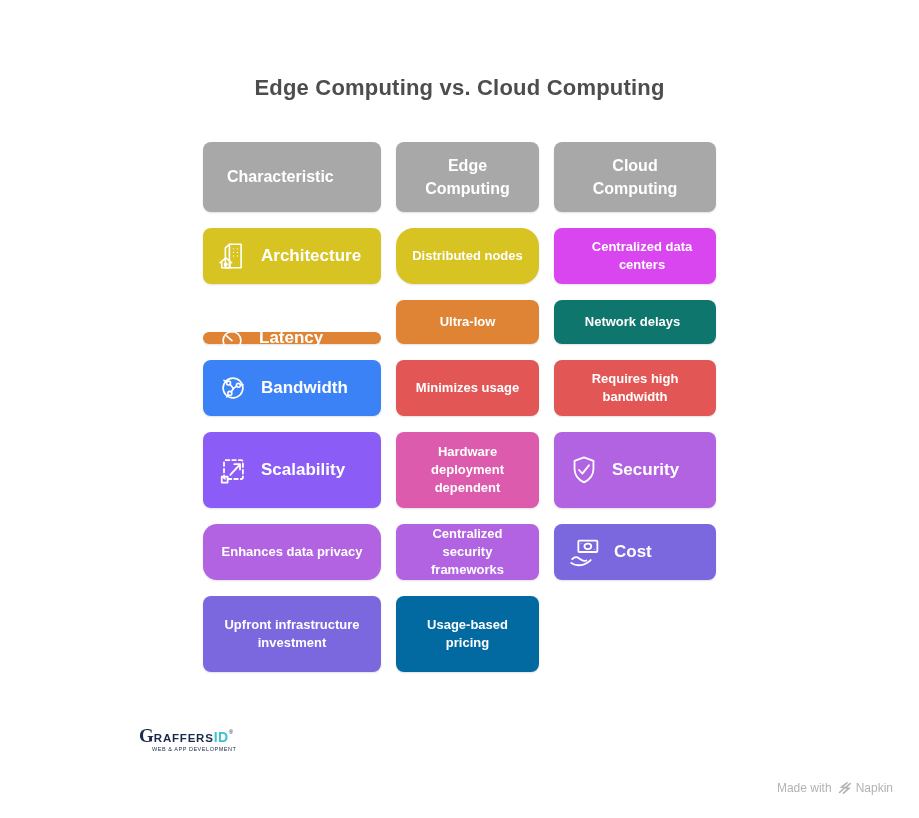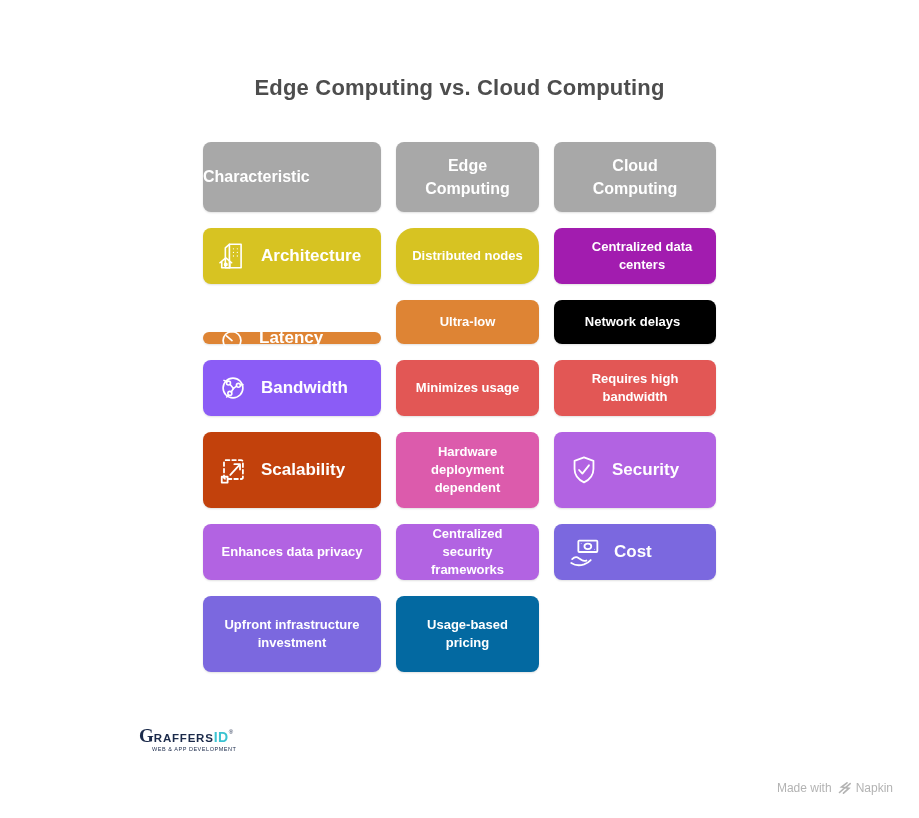--- a/index.html
+++ b/index.html
@@ -47,21 +47,21 @@
   }
   .header-card {
     font-size: 16px;
     font-weight: bold;
     line-height: 1.45;
     padding: 0 22px;
   }
   .header-card.first {
     justify-content: flex-start;
     text-align: left;
-    padding: 0 0;
+    padding: 0 24px;
   }
   .char-card {
     justify-content: flex-start;
     text-align: left;
     padding: 0 12px;
     gap: 10px;
     font-size: 17px;
     font-weight: bold;
   }
   .char-card .icon {
@@ -158,57 +158,57 @@
           <circle cx="20.5" cy="20" r="0.7" fill="#fff" stroke="none"></circle>
           <circle cx="24.8" cy="20" r="0.7" fill="#fff" stroke="none"></circle>
           <path d="M7.5 27 v6 h9 v-6"></path>
           <path d="M5.5 27.5 L12 22 L18.5 27.5"></path>
           <circle cx="12" cy="29.5" r="1.4"></circle>
         </svg>
       </span>
       <span>Architecture</span>
     </div>
     <div class="card value-card" style="background-color: rgb(215, 195, 34); border-radius: 18px;">Distributed nodes</div>
-    <div class="card value-card" style="background-color: #a21caf; padding-left: 27px;">Centralized data centers</div>
+    <div class="card value-card" style="background-color: #d946ef; padding-left: 27px;">Centralized data centers</div>
 
     <div class="card char-card" style="background-color: rgb(222, 132, 52); margin-top: 32px;">
       <span class="icon">
         <svg width="34" height="34" viewBox="0 0 40 40" fill="none" stroke="#ffffff" stroke-width="2" stroke-linecap="round" stroke-linejoin="round">
           <circle cx="20" cy="23" r="10.5"></circle>
           <line x1="20" y1="23" x2="13.5" y2="17.5"></line>
           <line x1="20" y1="12.5" x2="20" y2="9"></line>
           <line x1="16" y1="7.5" x2="24" y2="7.5"></line>
         </svg>
       </span>
       <span>Latency</span>
     </div>
     <div class="card value-card" style="background-color: rgb(222, 132, 52);">Ultra-low</div>
-    <div class="card value-card" style="background-color: #000000; padding-left: 8px;">Network delays</div>
-
-    <div class="card char-card" style="background-color: #8b5cf6;">
+    <div class="card value-card" style="background-color: #0f766e; padding-left: 8px;">Network delays</div>
+
+    <div class="card char-card" style="background-color: #3b82f6;">
       <span class="icon">
         <svg width="36" height="36" viewBox="0 0 40 40" fill="none" stroke="#ffffff" stroke-width="1.8" stroke-linecap="round" stroke-linejoin="round">
           <circle cx="20" cy="20" r="11"></circle>
           <circle cx="15" cy="14.5" r="2.2"></circle>
           <circle cx="26" cy="17" r="2.2"></circle>
           <circle cx="16.5" cy="26" r="2.2"></circle>
           <line x1="16.8" y1="16" x2="20.5" y2="20.5"></line>
           <line x1="24" y1="18" x2="20.5" y2="20.5"></line>
           <line x1="18" y1="24.5" x2="20.5" y2="20.5"></line>
           <line x1="13.2" y1="13.2" x2="10" y2="11.5"></line>
           <line x1="28.2" y1="16.6" x2="31" y2="16.2"></line>
           <line x1="15.2" y1="27.8" x2="13" y2="30"></line>
         </svg>
       </span>
       <span>Bandwidth</span>
     </div>
     <div class="card value-card" style="background-color: rgb(226, 87, 85);">Minimizes usage</div>
     <div class="card value-card" style="background-color: rgb(226, 87, 85);">Requires high bandwidth</div>
 
-    <div class="card char-card" style="background-color: #c2410c;">
+    <div class="card char-card" style="background-color: #8b5cf6;">
       <span class="icon">
         <svg width="36" height="36" viewBox="0 0 40 40" fill="none" stroke="#ffffff" stroke-width="2" stroke-linecap="round" stroke-linejoin="round">
           <rect x="10" y="9" width="21" height="21" rx="2" stroke-dasharray="4 3.2"></rect>
           <line x1="17" y1="25.5" x2="27" y2="14.5"></line>
           <polyline points="21.5,13.5 27.8,13.5 27.8,19.5"></polyline>
           <rect x="7.5" y="27.5" width="6.5" height="6.5"></rect>
         </svg>
       </span>
       <span>Scalability</span>
     </div>
@@ -216,21 +216,21 @@
 
     <div class="card char-card" style="background-color: rgb(178, 99, 226);">
       <span class="icon">
         <svg width="36" height="36" viewBox="0 0 40 40" fill="none" stroke="#ffffff" stroke-width="2" stroke-linecap="round" stroke-linejoin="round">
           <path d="M20 6 L30.5 9.8 V19 C30.5 26.5 26 31 20 33.8 C14 31 9.5 26.5 9.5 19 V9.8 Z"></path>
           <polyline points="14.5,20 18.2,24 25.5,14.8"></polyline>
         </svg>
       </span>
       <span>Security</span>
     </div>
-    <div class="card value-card" style="background-color: rgb(178, 99, 226);">Enhances data privacy</div>
+    <div class="card value-card" style="background-color: rgb(178, 99, 226); border-radius: 14px;">Enhances data privacy</div>
     <div class="card value-card" style="background-color: rgb(178, 99, 226);">Centralized security frameworks</div>
 
     <div class="card char-card" style="background-color: rgb(123, 104, 223);">
       <span class="icon">
         <svg width="38" height="38" viewBox="0 0 40 40" fill="none" stroke="#ffffff" stroke-width="1.9" stroke-linecap="round" stroke-linejoin="round">
           <rect x="13" y="8" width="20" height="12" rx="1"></rect>
           <ellipse cx="23" cy="14" rx="3.6" ry="2.9"></ellipse>
           <circle cx="16" cy="11" r="0.5" fill="#fff" stroke="none"></circle>
           <circle cx="30" cy="17" r="0.5" fill="#fff" stroke="none"></circle>
           <path d="M6.5 27.5 q3.5 -3.5 7 -1 l3 2 q2.5 1.5 5 0.5"></path>

